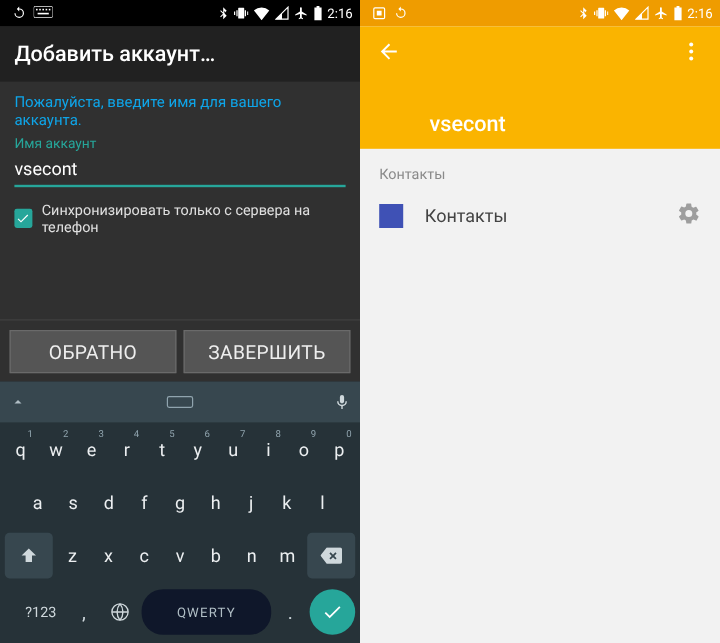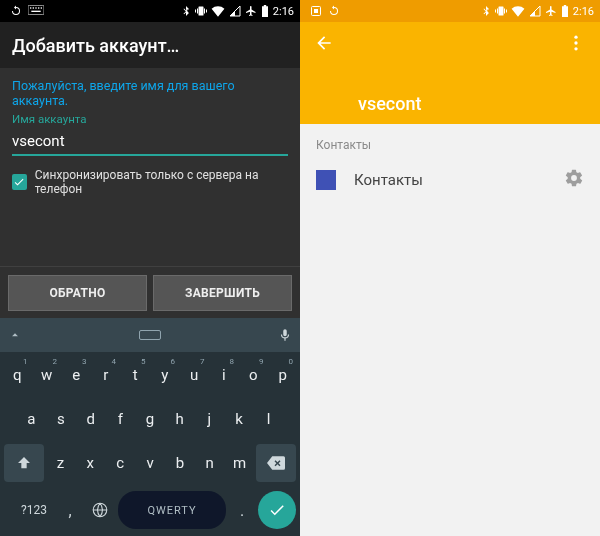--- a/index.html
+++ b/index.html
@@ -93,22 +93,22 @@
     padding: 8px;
     background: #303030;
     border-top: 1px solid rgba(255,255,255,0.08);
   }
   .btn {
     flex: 1;
     height: 36px;
     background: #555;
     border: 1px solid #6a6a6a;
     color: #eee;
-    font-size: 12px;
-    font-weight: 700;
+    font-size: 16px;
+    font-weight: 400;
     letter-spacing: 0.3px;
     display: flex;
     align-items: center;
     justify-content: center;
     cursor: pointer;
   }
 
   
   .keyboard {
     position: absolute;
@@ -301,21 +301,21 @@
         </span>
       <span>2:16</span>
     </div>
 
     <div class="titlebar">
       <span>Добавить аккаунт…</span>
     </div>
 
     <div class="content">
       <div class="prompt">Пожалуйста, введите имя для вашего аккаунта.</div>
-      <div class="field-label">Имя аккаунта</div>
+      <div class="field-label">Имя аккаунт</div>
       <div class="field-value">vsecont</div>
       <div class="check-row">
         <span class="checkbox">
           <svg width="12" height="12" viewBox="0 0 24 24" fill="#fff">
               <path d="M9 16.2 4.8 12l-1.4 1.4L9 19 21 7l-1.4-1.4z"></path>
             </svg>
         </span>
         <span>Синхронизировать только с сервера на телефон</span>
       </div>
     </div>

